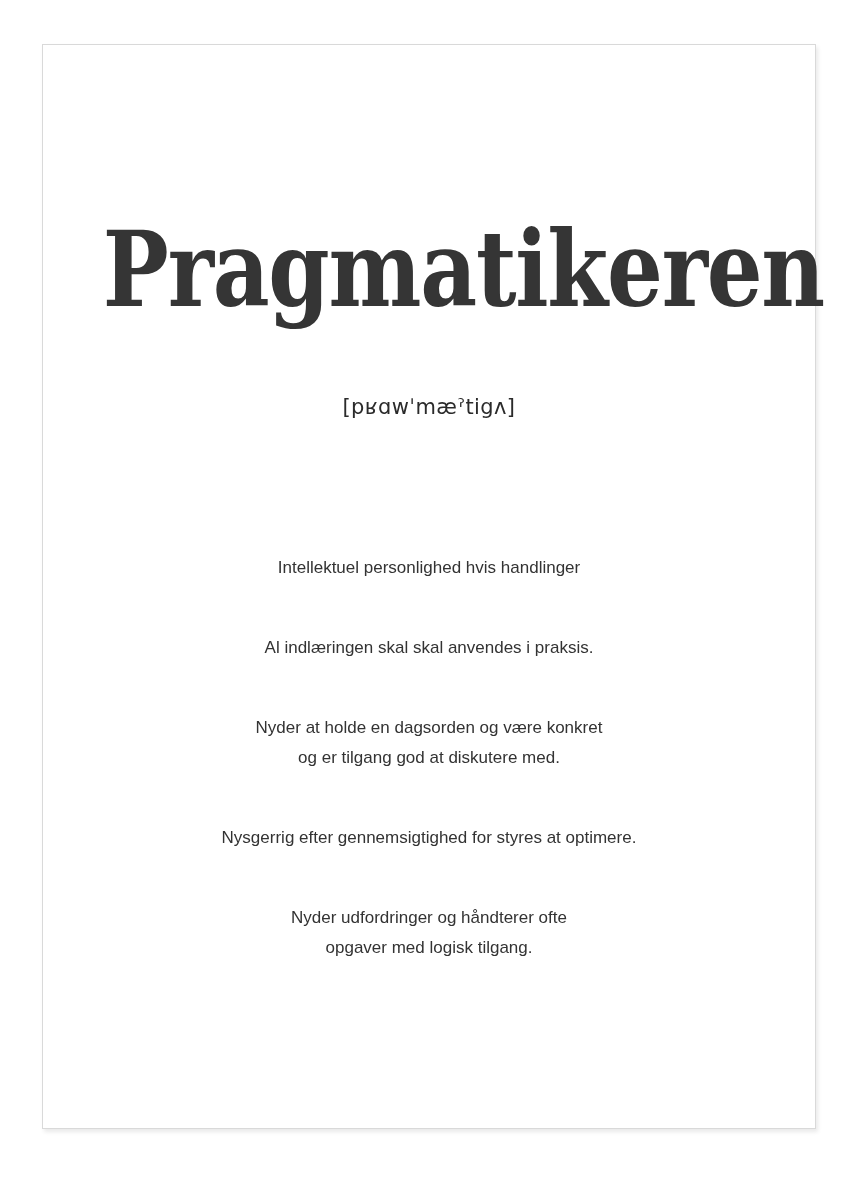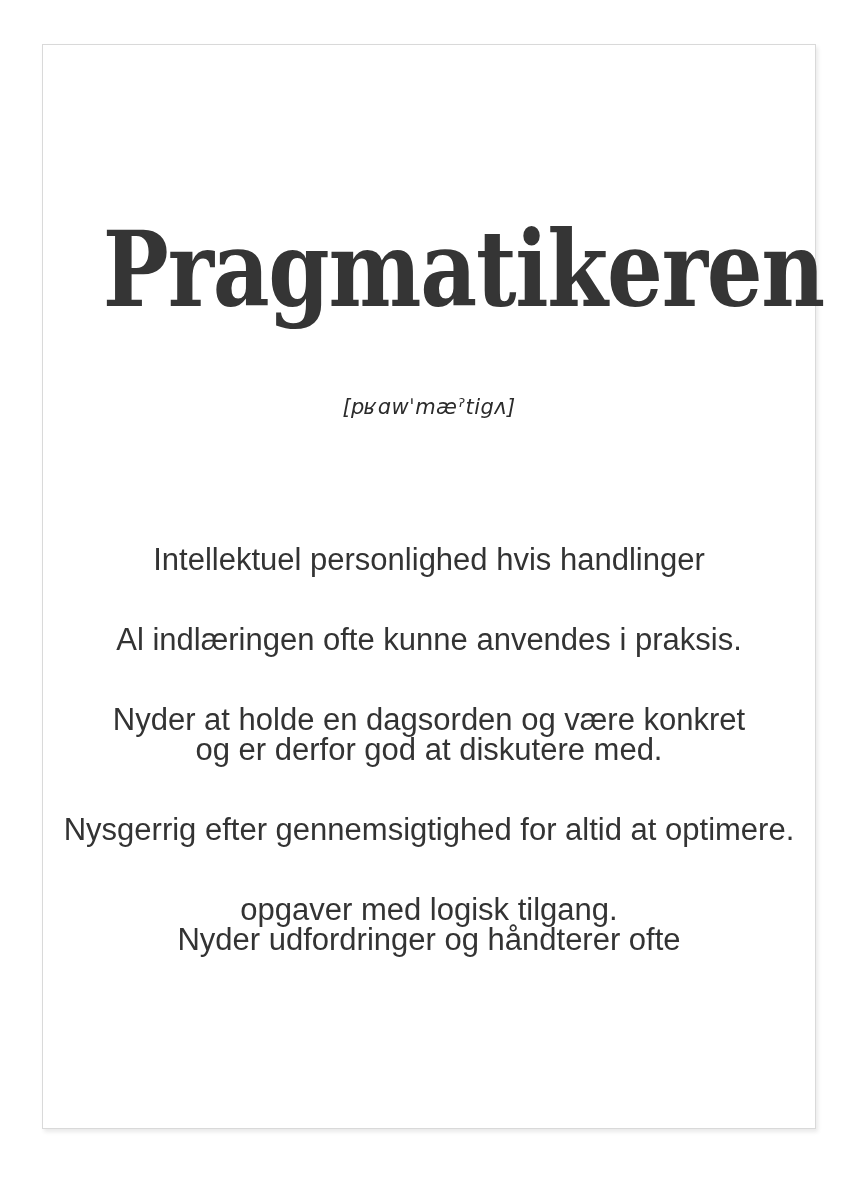--- a/index.html
+++ b/index.html
@@ -67,38 +67,37 @@
 
   
   .pronunciation {
     position: absolute;
     left: 0;
     top: 350px;
     width: 100%;
     margin: 0;
     text-align: center;
     font-family: "DejaVu Sans", "Liberation Sans", sans-serif;
-    font-style: italic;
     font-size: 21px;
     letter-spacing: 0.4px;
     color: #2b2b2b;
   }
 
   
   .description {
     position: absolute;
     left: 0;
     top: 500px;
     width: 100%;
     text-align: center;
   }
   .description-paragraph {
-    margin: 0 0 50px 0;
+    margin: 8px 0 50px 0;
     font-family: "Liberation Sans", sans-serif;
-    font-size: 31px;
+    font-size: 17px;
     line-height: 30px;
     color: #333333;
   }
   .description-paragraph:last-child {
     margin-bottom: 0;
   }
   .description-line {
     display: block;
   }
 </style>
@@ -115,34 +114,34 @@
 
       <p class="pronunciation">[pʁɑwˈmæˀtigʌ]</p>
 
       <div class="description">
 
         <p class="description-paragraph">
           <span class="description-line">Intellektuel personlighed hvis handlinger</span>
         </p>
 
         <p class="description-paragraph">
-          <span class="description-line">Al indlæringen ofte kunne anvendes i praksis.</span>
+          <span class="description-line">Al indlæringen skal skal anvendes i praksis.</span>
         </p>
 
         <p class="description-paragraph">
           <span class="description-line">Nyder at holde en dagsorden og være konkret</span>
-          <span class="description-line">og er derfor god at diskutere med.</span>
+          <span class="description-line">og er tilgang god at diskutere med.</span>
         </p>
 
         <p class="description-paragraph">
-          <span class="description-line">Nysgerrig efter gennemsigtighed for altid at optimere.</span>
+          <span class="description-line">Nysgerrig efter gennemsigtighed for styres at optimere.</span>
         </p>
 
         <p class="description-paragraph">
+          <span class="description-line">Nyder udfordringer og håndterer ofte</span>
           <span class="description-line">opgaver med logisk tilgang.</span>
-          <span class="description-line">Nyder udfordringer og håndterer ofte</span>
         </p>
 
       </div>
 
     </div>
   </div>
 </div>
 
 </body></html>

